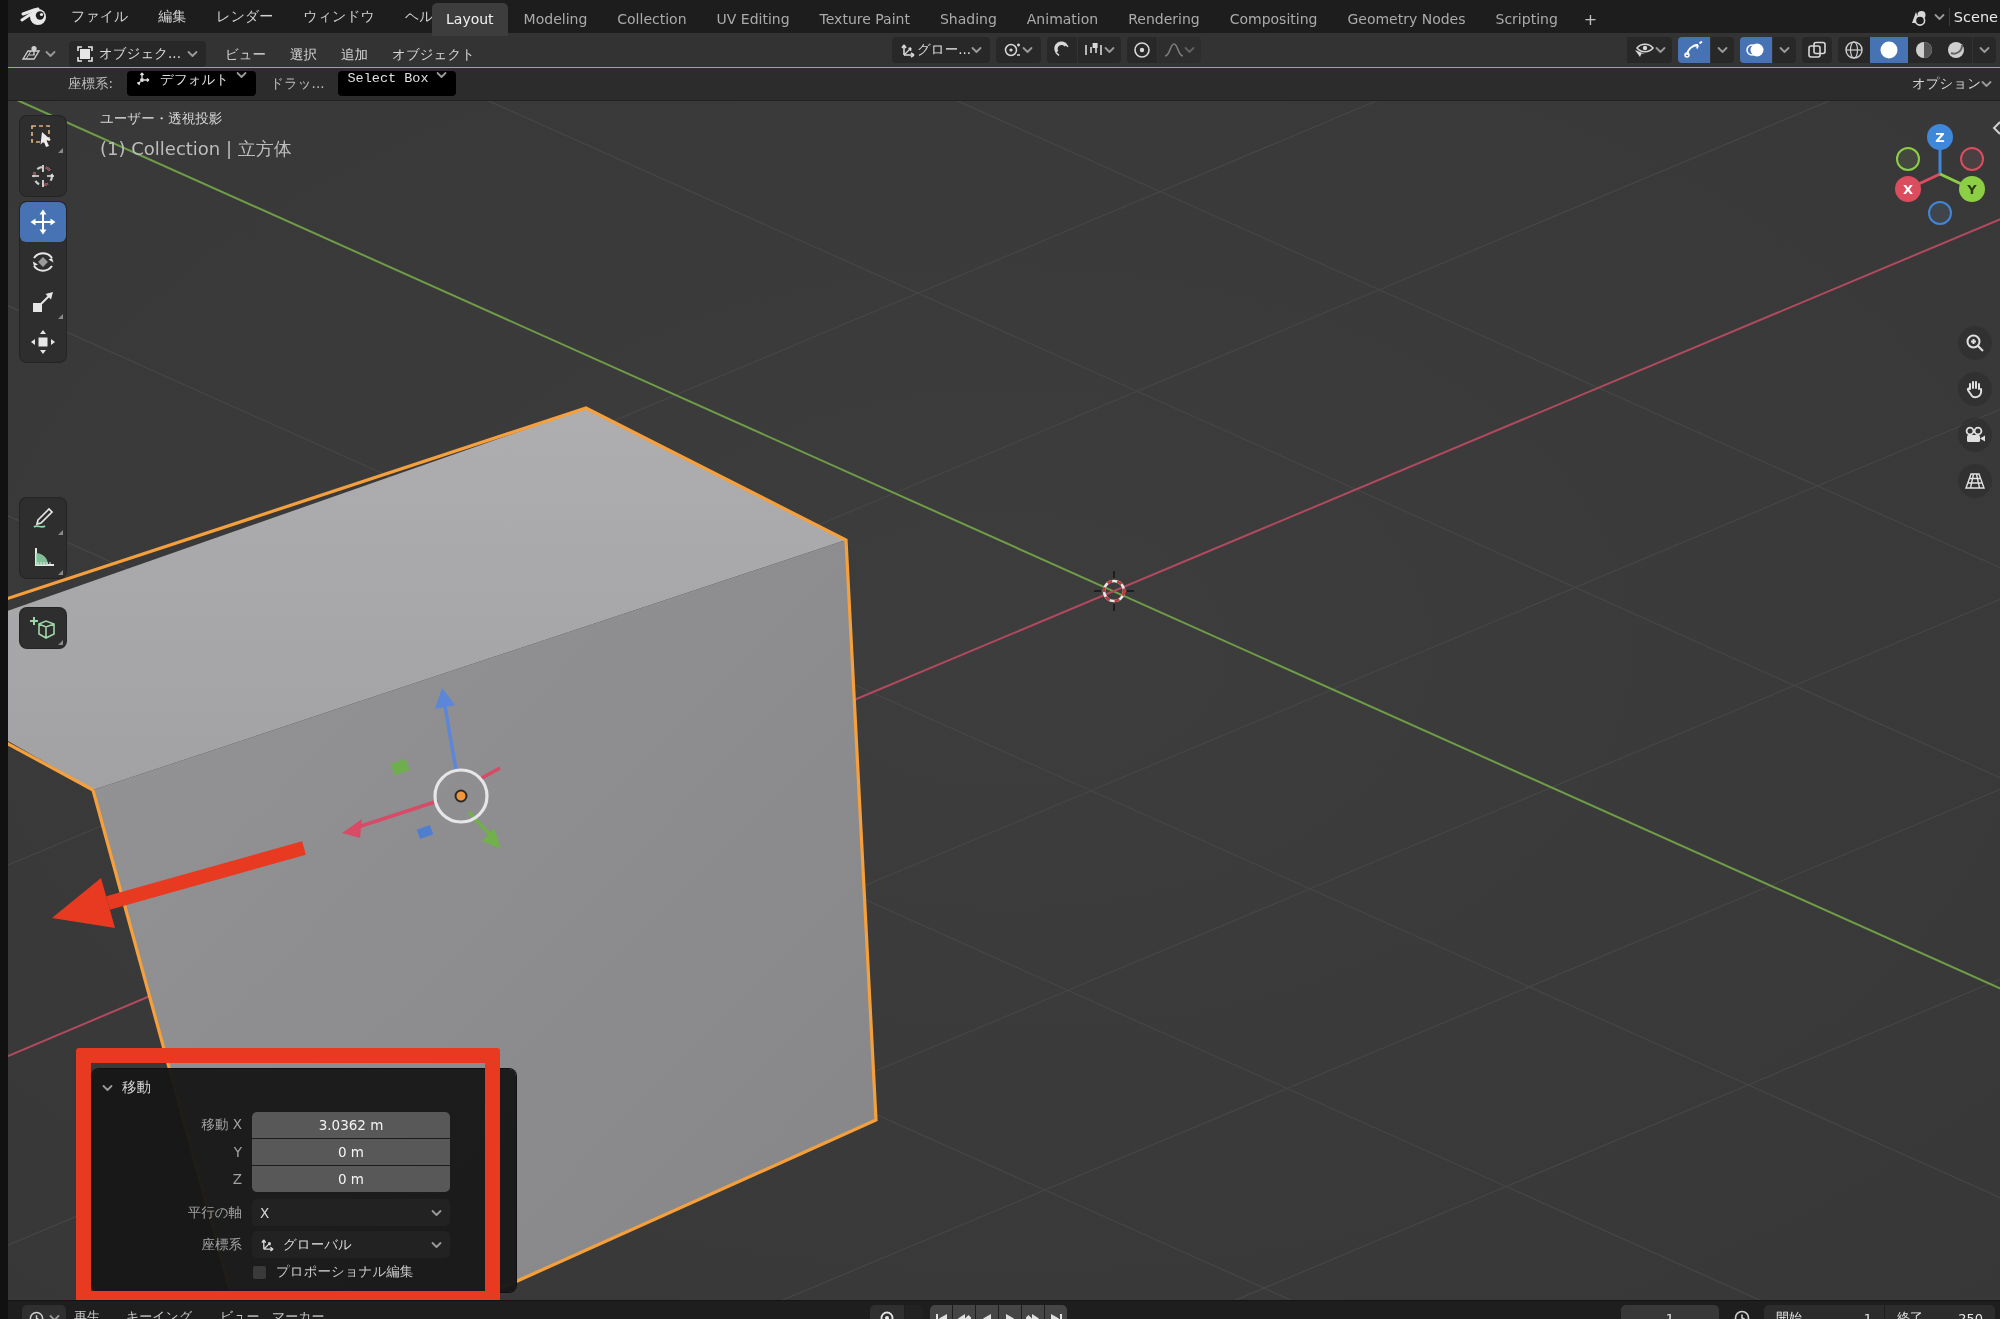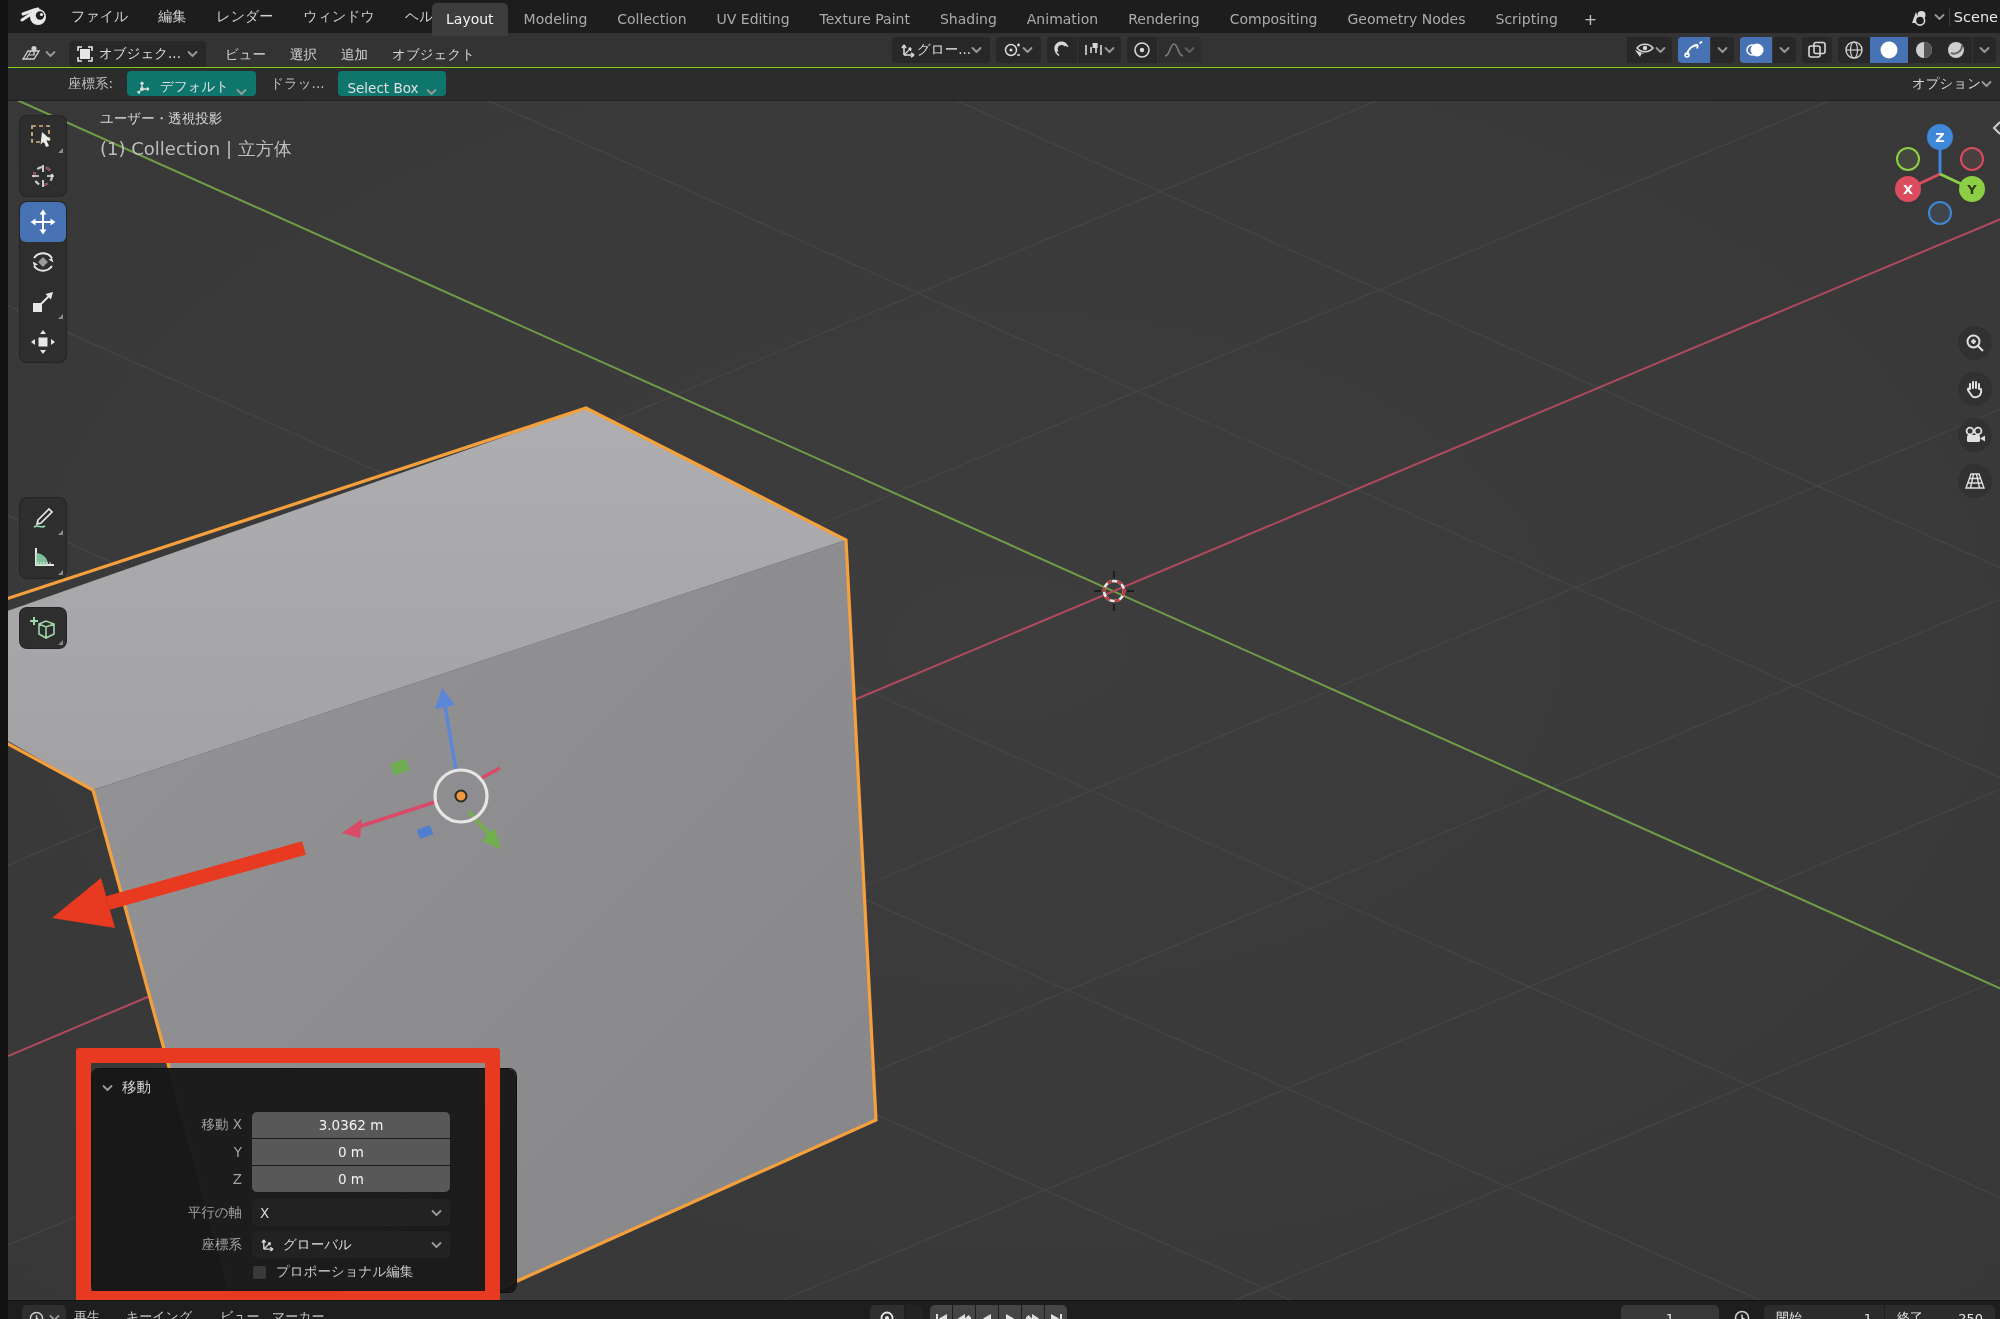--- a/index.html
+++ b/index.html
@@ -39,21 +39,21 @@
   .pairbtn{display:flex;}
   .pairbtn .seg{height:26px;display:flex;align-items:center;justify-content:center;padding:0 6px;background:#282828;}
   .pairbtn .seg:first-child{border-radius:4px 0 0 4px;}
   .pairbtn .seg:last-child{border-radius:0 4px 4px 0;margin-left:1px;}
   .vh-right{right:12px;top:4px;gap:6px;}
   .grayed{opacity:.45;}
 
   
   .tsettings{left:0;top:67px;width:2000px;height:33px;background:#2c2c2c;z-index:28;border-bottom:1px solid #222;}
   .ts-label{font-size:13.5px;color:#bdbdbd;}
-  .ts-dd{background:#0f766e;border-radius:4px;height:25px;display:flex;align-items:flex-end;gap:7px;padding:0 9px;font-size:13.5px;color:#e0e0e0;}
+  .ts-dd{background:#000000;border-radius:4px;height:25px;display:flex;align-items:flex-start;gap:7px;padding:0 9px;font-size:13.5px;color:#e0e0e0;font-family:Liberation Mono, monospace;}
 
   
   .viewport{left:0;top:100px;width:2000px;height:1219px;z-index:1;}
   .vp-label1{left:92px;top:110px;font-size:13.5px;color:#d8d8d8;z-index:6;}
   .vp-label2{left:92px;top:137px;font-size:18px;color:#bdbdbd;z-index:6;}
   .collapse-arrow{right:6px;top:120px;z-index:6;}
 
   
   .toolbar{left:12px;top:116px;width:46px;z-index:7;display:flex;flex-direction:column;}
   .tgroup{background:#2e2e2e;border-radius:7px;overflow:hidden;display:flex;flex-direction:column;box-shadow:0 0 0 1px #242424;}

